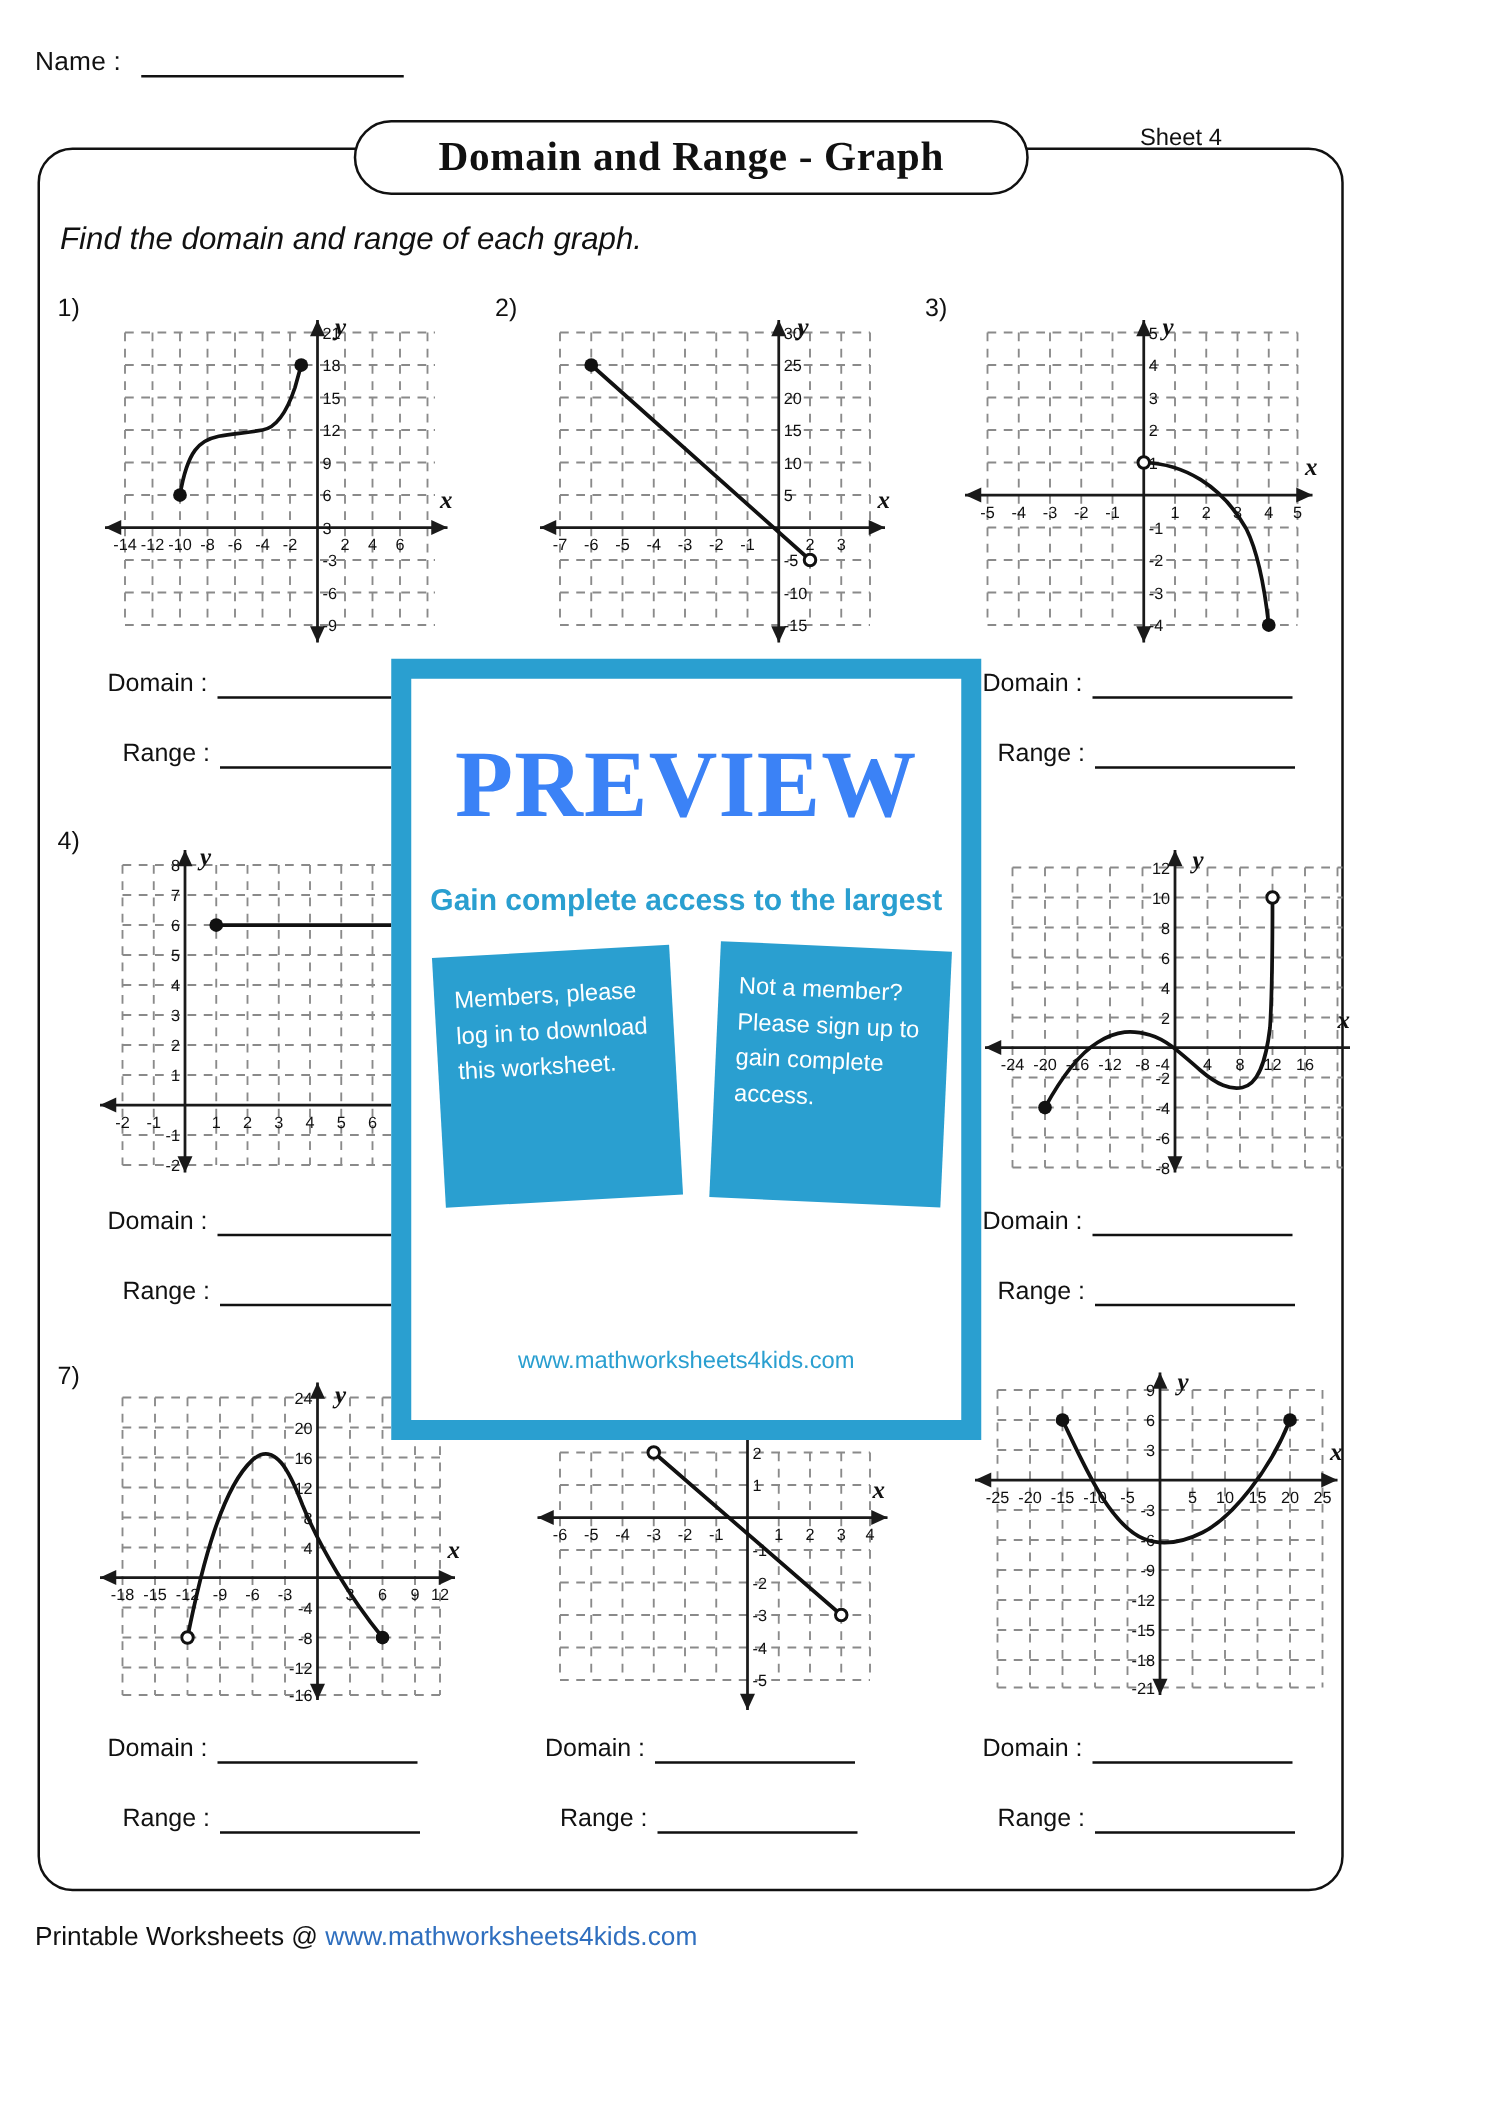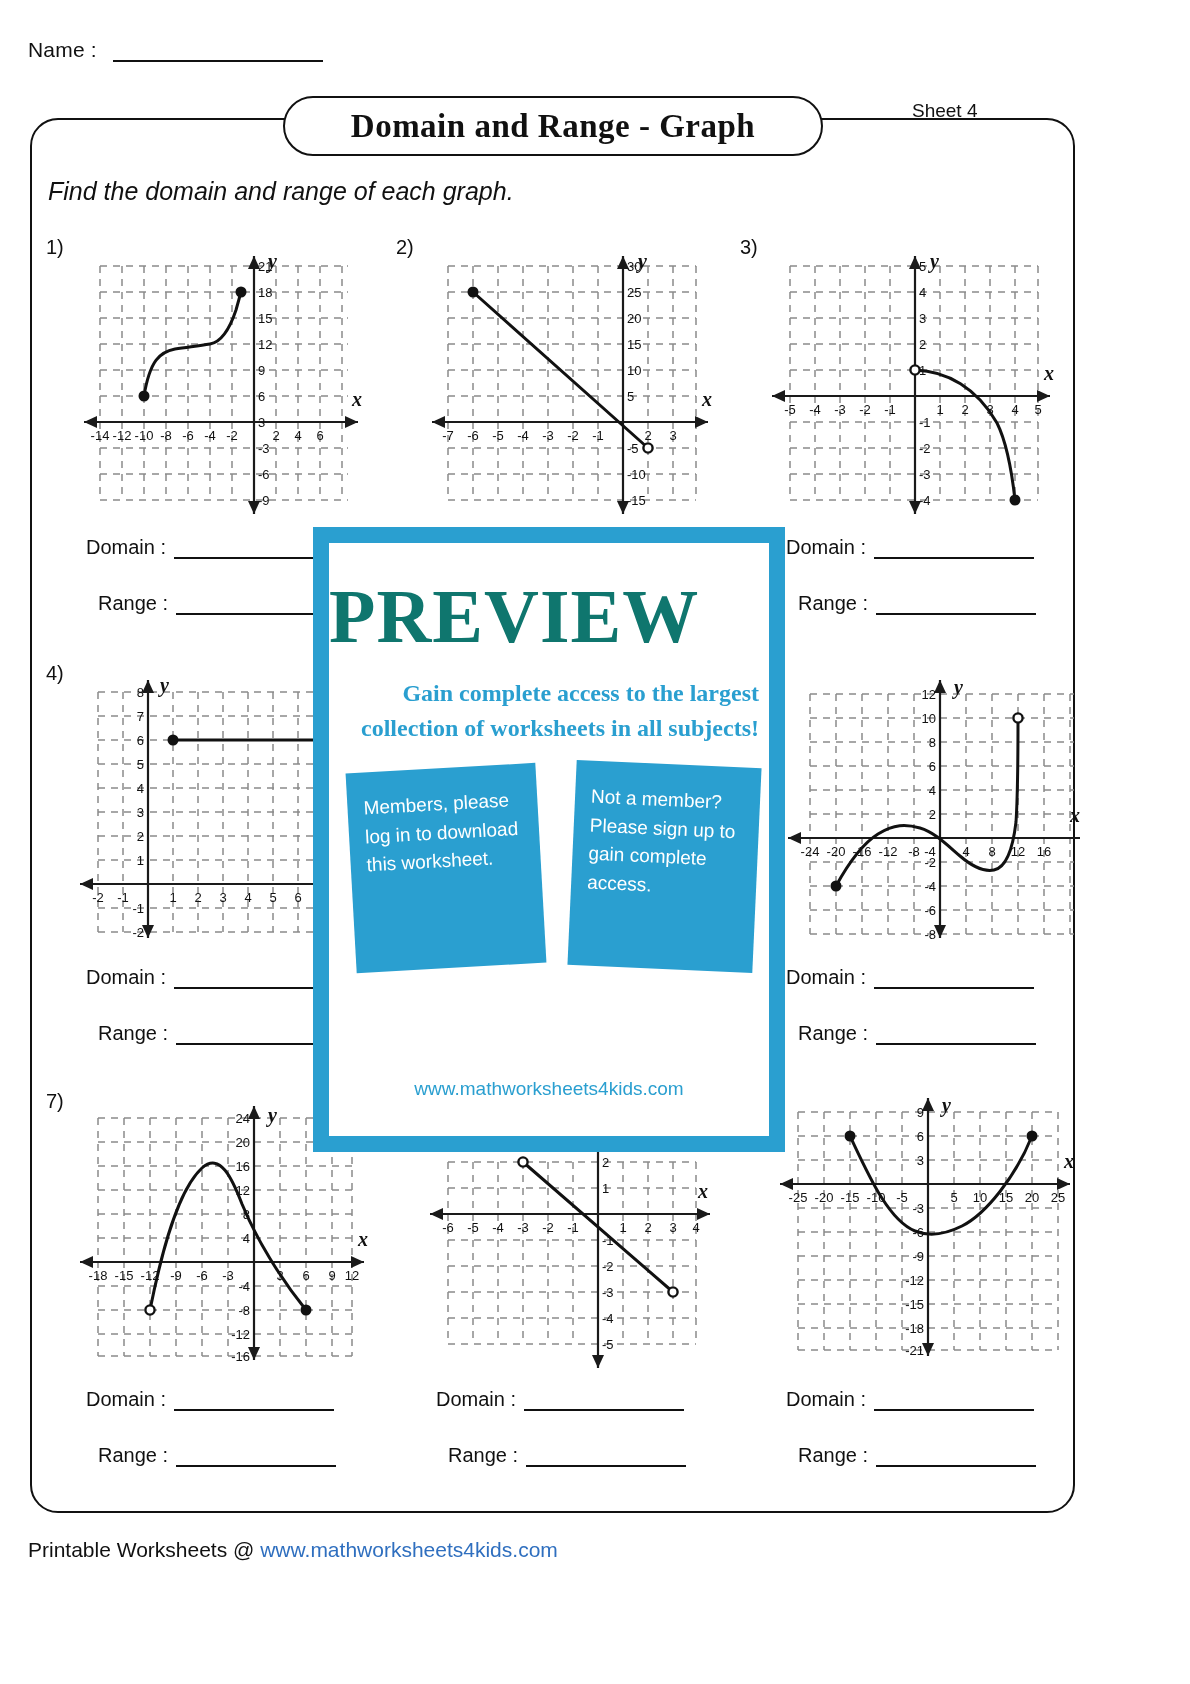--- a/index.html
+++ b/index.html
@@ -56,28 +56,28 @@
 
   
   .preview-box {
     position: absolute; left: 313px; top: 527px;
     width: 472px; height: 625px;
     border: 16px solid #2a9fd0;
     background: #fff;
     z-index: 30;
   }
   .preview-title {
-    margin-top: 30px; text-align: left;
+    margin-top: 42px; text-align: center;
     font-family: "Liberation Serif", serif;
-    font-weight: bold; font-size: 76px; color: #0f766e;
+    font-weight: bold; font-size: 76px; color: #3b82f6;
     letter-spacing: 1px;
   }
   .preview-sub {
-    margin-top: 16px; text-align: right;
-    font-family: Liberation Serif, serif;
+    margin-top: 32px; text-align: center;
+    font-family: Liberation Sans, sans-serif;
     font-weight: bold; font-size: 24px; color: #2a9fd0;
     line-height: 1.45; padding: 0 10px;
   }
   .notes { position: relative; margin-top: 22px; height: 220px; }
   .note {
     position: absolute; background: #2a9fd0; color: #fff;
     font-family: "Liberation Sans", sans-serif;
     font-size: 19px; line-height: 1.5; padding: 22px 16px 10px 16px;
   }
   .note1 { left: 22px; top: 0; width: 190px; height: 200px; transform: rotate(-3.2deg); }
@@ -694,21 +694,20 @@
 </div>
 <div class="ans-label" style="left:798px; top:1444px;">
   <span>Range :</span>
     <span class="ans-line"></span>
 </div>
 
 <div class="preview-box">
   <div class="preview-title">PREVIEW</div>
   <div class="preview-sub">
     <div>Gain complete access to the largest</div>
-    <div>collection of worksheets in all subjects!</div>
   </div>
   <div class="notes">
     <div class="note note1">Members, please log in to download this worksheet.</div>
     <div class="note note2">Not a member? Please sign up to gain complete access.</div>
   </div>
   <div class="preview-url">www.mathworksheets4kids.com</div>
 </div>
 
 <div class="footer">
   <span>Printable Worksheets @ </span><span class="url">www.mathworksheets4kids.com</span>

